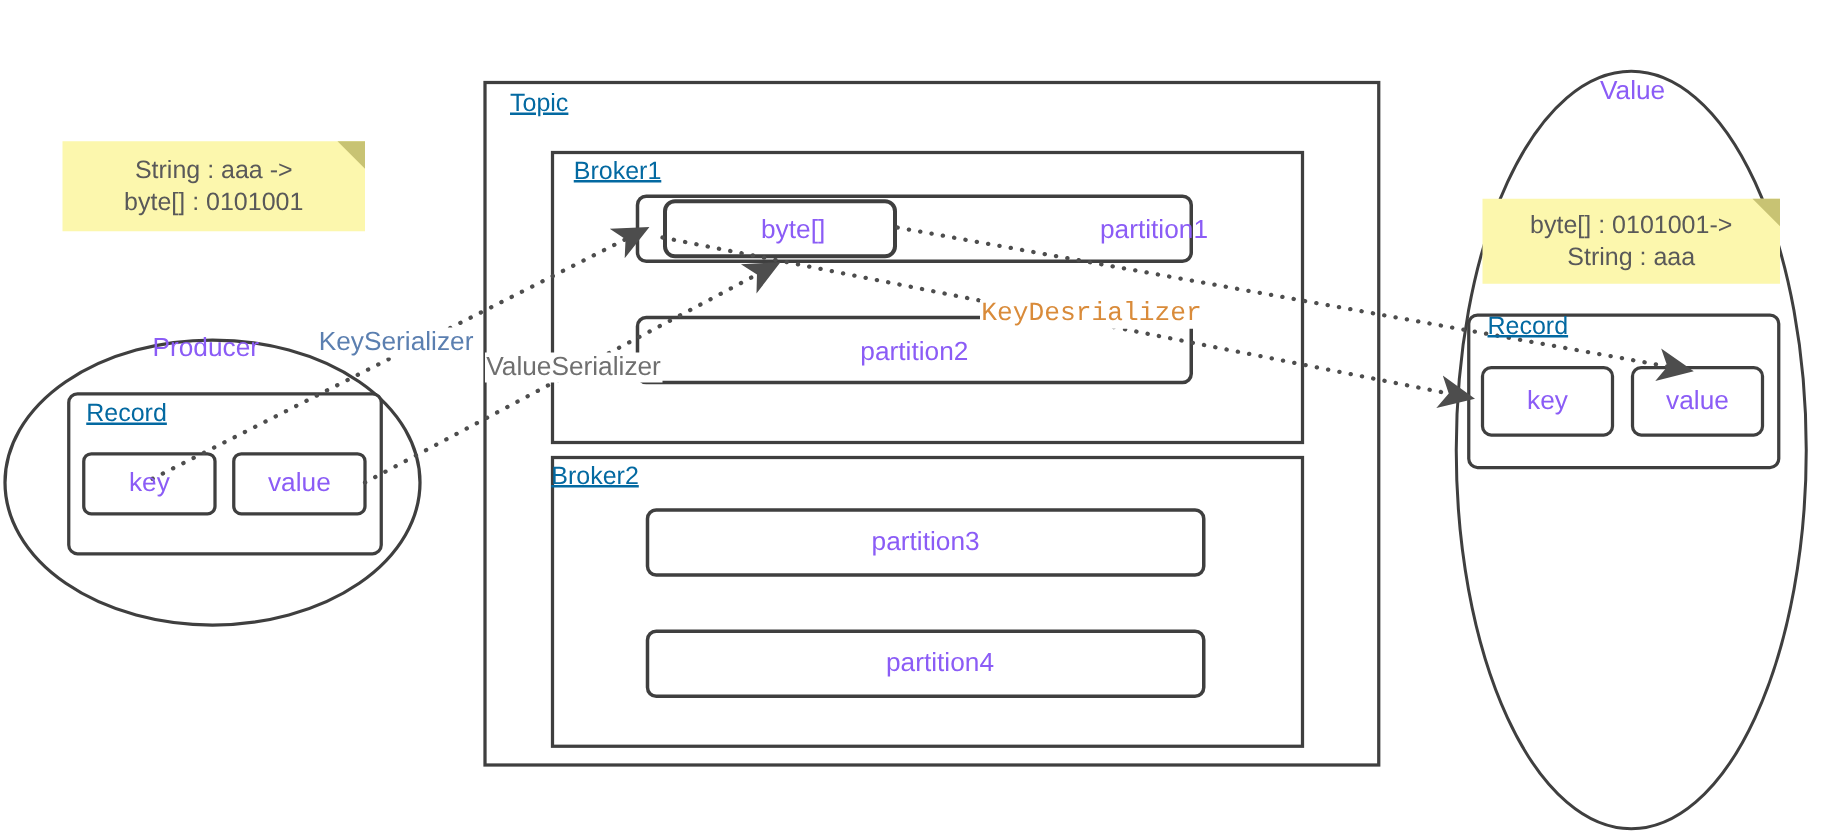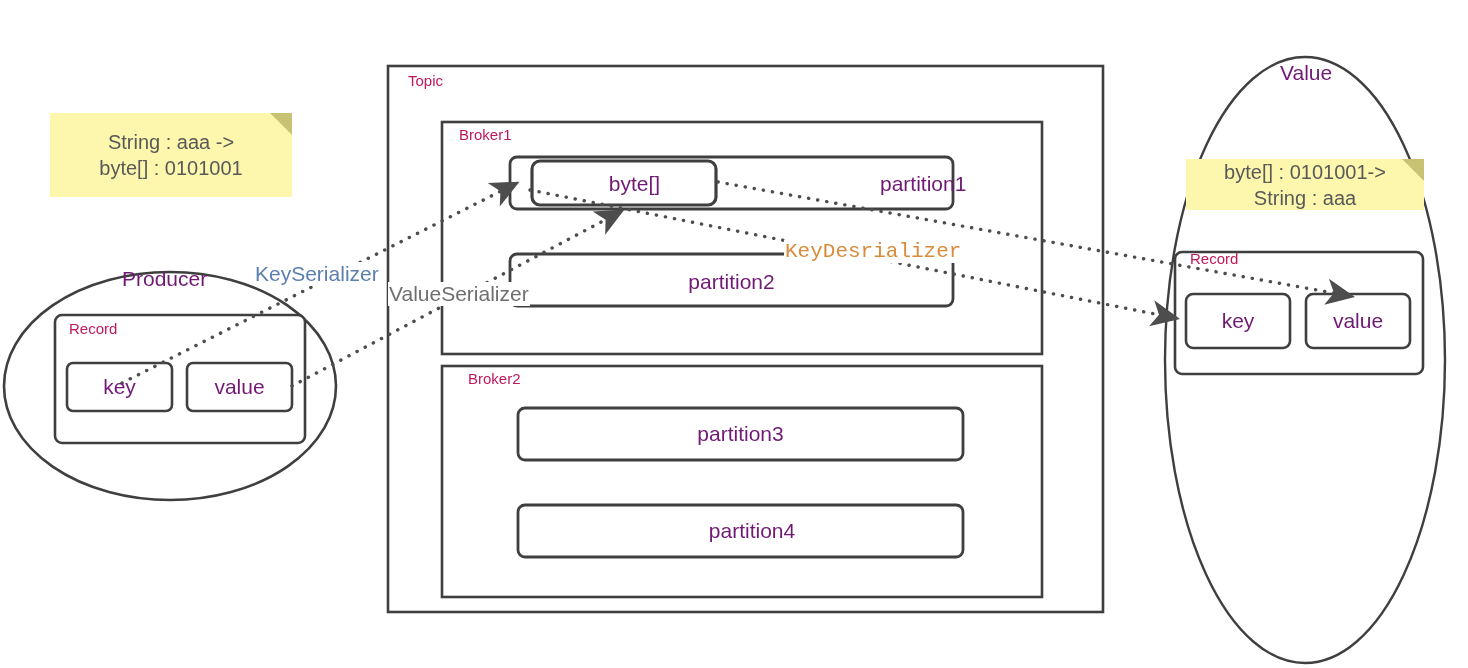--- a/index.html
+++ b/index.html
@@ -20,34 +20,35 @@
   }
   svg.layer {
     position: absolute;
     left: 0;
     top: 0;
     width: 1468px;
     height: 668px;
   }
   .lbl {
     position: absolute;
-    color: #701a75;
+    color: #8b5cf6;
     font-size: 21px;
     line-height: 1.15;
     white-space: nowrap;
     letter-spacing: 0px;
   }
   .lbl-center {
     text-align: center;
   }
   .boxlabel {
     position: absolute;
-    color: #be185d;
-    font-size: 15px;
+    color: #0369a1;
+    font-size: 20px;
     white-space: nowrap;
+    text-decoration: underline;
   }
   
   .conn-label {
     position: absolute;
     font-size: 21px;
     white-space: nowrap;
     background: #ffffff;
     padding: 0 1px;
   }
   .note {
@@ -118,27 +119,27 @@
       <path d="M122,383 L515,184" marker-end="url(#arrowSolid)"></path>
 
       <path d="M292,386 L620,212" marker-end="url(#arrowSolid)"></path>
 
       <path d="M530,190 L1175,318" marker-end="url(#arrowSolid)"></path>
 
       <path d="M718,182 L1350,296" marker-end="url(#arrowSolid)"></path>
     </g>
   </svg>
 
-  <div class="note" style="left:50px; top:113px; width:242px; height:84px;">
+  <div class="note" style="left:50px; top:113px; width:242px; height:72px;">
     <span class="note-fold"></span>
     <span class="note-line">String : aaa -&gt;</span>
     <span class="note-line">byte[] : 0101001</span>
   </div>
 
-  <div class="note" style="left:1186px; top:159px; width:238px; height:51px;">
+  <div class="note" style="left:1186px; top:159px; width:238px; height:68px;">
     <span class="note-fold"></span>
     <span class="note-line">byte[] : 0101001-&gt;</span>
     <span class="note-line">String : aaa</span>
   </div>
 
   <div class="lbl" style="left:122px; top:267px;">Producer</div>
 
   <div class="boxlabel" style="left:69px; top:320px;">Record</div>
 
   <div class="lbl lbl-center" style="left:67px; top:375px; width:105px;">key</div>
@@ -147,21 +148,21 @@
   <div class="boxlabel" style="left:408px; top:72px;">Topic</div>
 
   <div class="boxlabel" style="left:459px; top:126px;">Broker1</div>
 
   <div class="lbl lbl-center" style="left:532px; top:172px; width:205px;">byte[]</div>
 
   <div class="lbl" style="left:880px; top:172px;">partition1</div>
 
   <div class="lbl lbl-center" style="left:510px; top:270px; width:443px;">partition2</div>
 
-  <div class="boxlabel" style="left:468px; top:370px;">Broker2</div>
+  <div class="boxlabel" style="left:441px; top:370px;">Broker2</div>
 
   <div class="lbl lbl-center" style="left:518px; top:422px; width:445px;">partition3</div>
   <div class="lbl lbl-center" style="left:518px; top:519px; width:468px;">partition4</div>
 
   <div class="lbl" style="left:1280px; top:61px;">Value</div>
 
   <div class="boxlabel" style="left:1190px; top:250px;">Record</div>
 
   <div class="lbl lbl-center" style="left:1186px; top:309px; width:104px;">key</div>
   <div class="lbl lbl-center" style="left:1306px; top:309px; width:104px;">value</div>

